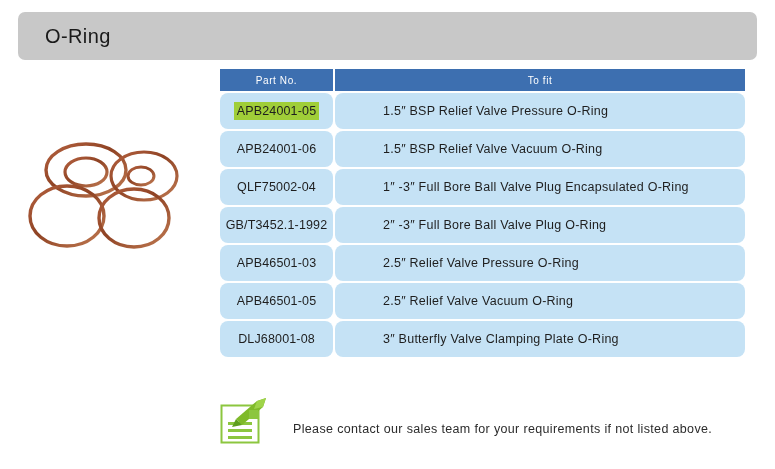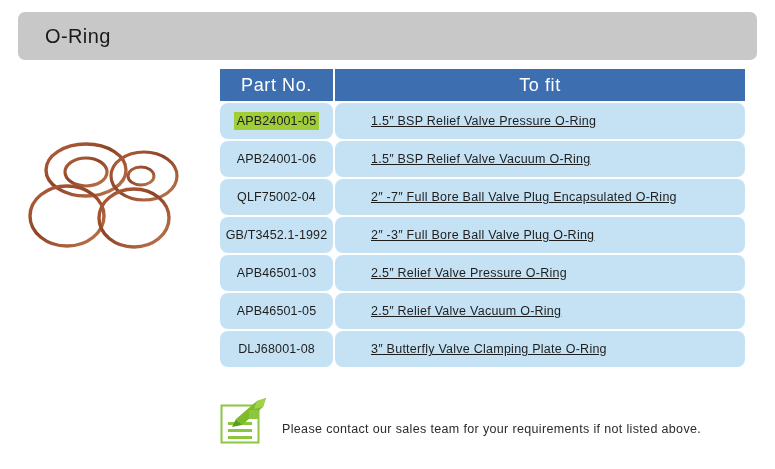--- a/index.html
+++ b/index.html
@@ -60,41 +60,40 @@
   #parts-table th,
   #parts-table td {
     padding: 0;
     margin: 0;
     vertical-align: middle;
     text-align: center;
   }
   #parts-table thead th {
     background: #3d6fb0;
     color: #ffffff;
-    height: 32px;
-    font-size: 18px;
+    height: 22px;
+    font-size: 10px;
     font-weight: normal;
     letter-spacing: 0.6px;
   }
   .col-part { width: 113px; }
   .col-tofit { width: 410px; }
 
   #parts-table tbody td {
     background: #c5e2f5;
     height: 36px;
     font-size: 12.5px;
     color: #1e1e1e;
     letter-spacing: 0.15px;
     border-radius: 8px;
   }
   #parts-table tbody td.cell-tofit {
     text-align: left;
-    padding-left: 36px;
+    padding-left: 48px;
     letter-spacing: 0.25px;
-    text-decoration: underline;
   }
   .highlight-chip {
     background: #a0ce38;
     padding: 2px 3px;
     display: inline-block;
     line-height: 1.15;
   }
 
   
   #footer-note {
@@ -104,21 +103,21 @@
     display: flex;
     align-items: center;
   }
   #note-icon {
     width: 50px;
     height: 49px;
     flex: 0 0 auto;
   }
   #note-icon svg { display: block; }
   #note-text {
-    margin-left: 13px;
+    margin-left: 24px;
     font-size: 12.5px;
     color: #2b2b2b;
     letter-spacing: 0.35px;
     white-space: nowrap;
     padding-top: 16px;
   }
 </style>
 </head>
 <body>
 
@@ -165,21 +164,21 @@
       <tr>
         <td class="cell-part"><span class="highlight-chip">APB24001-05</span></td>
         <td class="cell-tofit">1.5″  BSP Relief Valve Pressure O-Ring</td>
       </tr>
       <tr>
         <td class="cell-part">APB24001-06</td>
         <td class="cell-tofit">1.5″  BSP Relief Valve Vacuum O-Ring</td>
       </tr>
       <tr>
         <td class="cell-part">QLF75002-04</td>
-        <td class="cell-tofit">2″ -7″  Full Bore Ball Valve Plug Encapsulated O-Ring</td>
+        <td class="cell-tofit">1″ -3″  Full Bore Ball Valve Plug Encapsulated O-Ring</td>
       </tr>
       <tr>
         <td class="cell-part">GB/T3452.1-1992</td>
         <td class="cell-tofit">2″ -3″ Full Bore Ball Valve Plug O-Ring</td>
       </tr>
       <tr>
         <td class="cell-part">APB46501-03</td>
         <td class="cell-tofit">2.5″  Relief Valve Pressure O-Ring</td>
       </tr>
       <tr>

